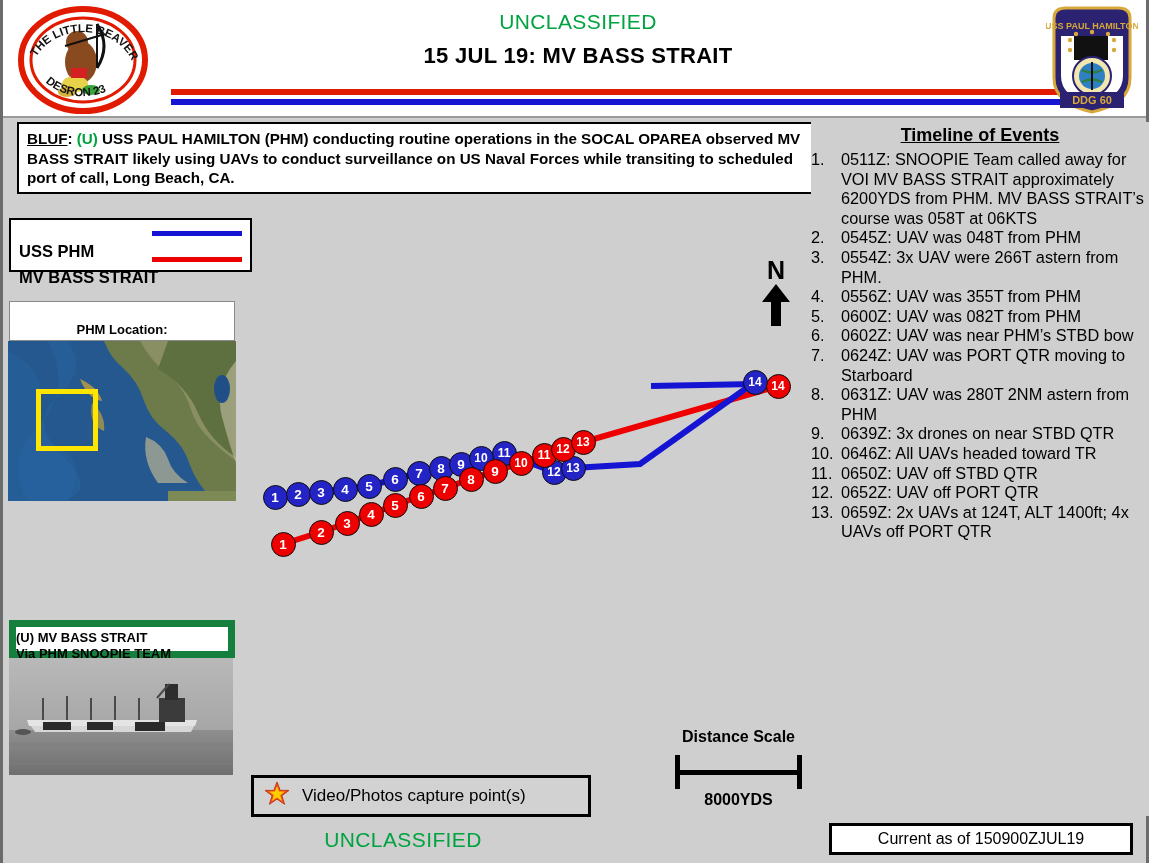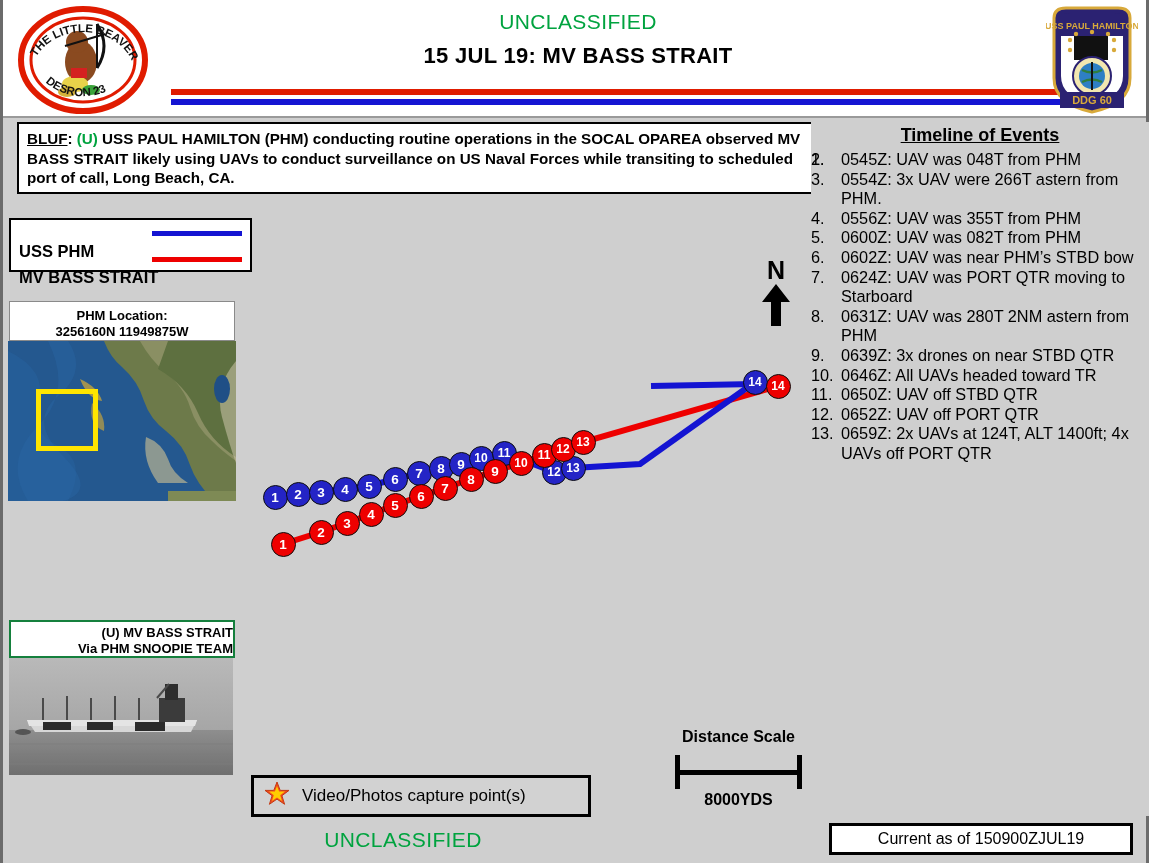--- a/index.html
+++ b/index.html
@@ -26,29 +26,29 @@
   
   #map{position:absolute;left:0px;top:196px;width:805px;height:642px;background:#cfcfcf;overflow:hidden;}
 
   
   #legend-key{position:absolute;left:6px;top:218px;width:243px;height:54px;background:#fff;border:2px solid #000;box-sizing:border-box;}
   #legend-key .row{position:relative;height:24px;margin-top:2px;}
   #legend-key .txt{position:absolute;left:8px;top:0;font-size:16.5px;font-weight:bold;color:#000;margin-top:20px;}
   #legend-key .swatch{position:absolute;right:8px;top:9px;width:90px;height:5px;}
 
   
-  #phm-loc{position:absolute;left:6px;top:301px;width:226px;height:40px;background:#fff;border:1px solid #8a8a8a;box-sizing:border-box;text-align:center;padding-top:6px;}
+  #phm-loc{position:absolute;left:6px;top:301px;width:226px;height:40px;background:#fff;border:1px solid #8a8a8a;box-sizing:border-box;text-align:center;padding-top:20px;}
   #phm-loc div{font-size:13px;font-weight:bold;color:#000;line-height:16px;}
 
   
   #sat-inset{position:absolute;left:5px;top:341px;width:228px;height:160px;overflow:hidden;border:0;}
   #yellow-box{position:absolute;left:28px;top:48px;width:62px;height:62px;border:5px solid #ffe500;box-sizing:border-box;}
 
   
-  #photo-cap{position:absolute;left:6px;top:620px;width:226px;height:38px;background:#fff;border:2px solid #15803d;box-sizing:border-box;text-align:right;padding-top:3px;}
+  #photo-cap{position:absolute;left:6px;top:620px;width:226px;height:38px;background:#fff;border:7px solid #15803d;box-sizing:border-box;text-align:left;padding-top:3px;}
   #photo-cap div{font-size:13px;font-weight:bold;color:#000;line-height:16px;}
   #ship-photo{position:absolute;left:6px;top:658px;width:224px;height:117px;overflow:hidden;background:#8c8c8c;}
 
   
   #vid-legend{position:absolute;left:248px;top:775px;width:340px;height:42px;background:#d2d2d2;border:3px solid #000;box-sizing:border-box;display:flex;align-items:center;}
   #vid-legend .star{margin-left:10px;margin-right:12px;}
   #vid-legend .vl-text{font-size:17px;color:#000;}
 
   
   #dist-scale{position:absolute;left:668px;top:728px;width:135px;height:82px;}
@@ -309,21 +309,21 @@
   <div id="north">
     <div class="n-letter">N</div>
     <svg width="42" height="44" viewBox="0 0 42 44">
       <polygon points="21,2 35,20 26,20 26,44 16,44 16,20 7,20" fill="#000"></polygon>
     </svg>
   </div>
 
   <div id="timeline">
     <div id="tl-title">Timeline of Events</div>
     <ul id="tl-list">
-      <li><span class="num">1.</span></li>
+      <li><span class="num">1.</span><span>0511Z: SNOOPIE Team called away for VOI MV BASS STRAIT approximately 6200YDS from PHM. MV BASS STRAIT’s course was 058T at 06KTS</span></li>
       <li><span class="num">2.</span><span>0545Z: UAV was 048T from PHM</span></li>
       <li><span class="num">3.</span><span>0554Z: 3x UAV were 266T astern from PHM.</span></li>
       <li><span class="num">4.</span><span>0556Z: UAV was 355T from PHM</span></li>
       <li><span class="num">5.</span><span>0600Z: UAV was 082T from PHM</span></li>
       <li><span class="num">6.</span><span>0602Z: UAV was near PHM’s STBD bow</span></li>
       <li><span class="num">7.</span><span>0624Z: UAV was PORT QTR moving to Starboard</span></li>
       <li><span class="num">8.</span><span>0631Z: UAV was 280T 2NM astern from PHM</span></li>
       <li><span class="num">9.</span><span>0639Z: 3x drones on near STBD QTR</span></li>
       <li class="wide"><span class="num">10.</span><span>0646Z: All UAVs headed toward TR</span></li>
       <li class="wide"><span class="num">11.</span><span>0650Z: UAV off STBD QTR</span></li>

